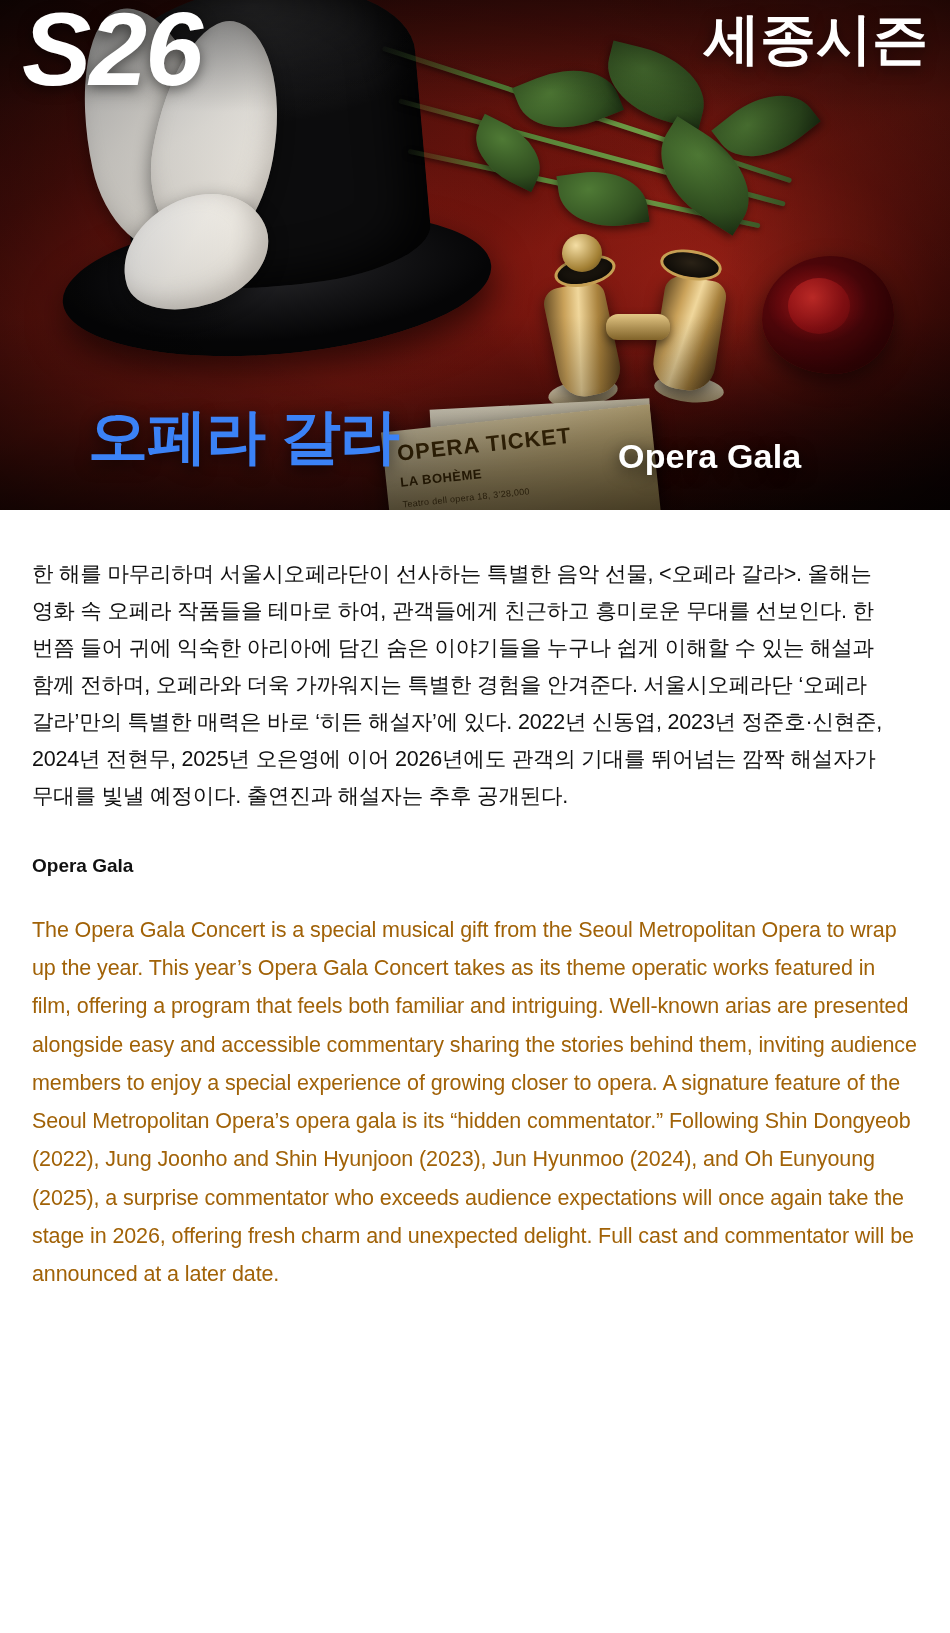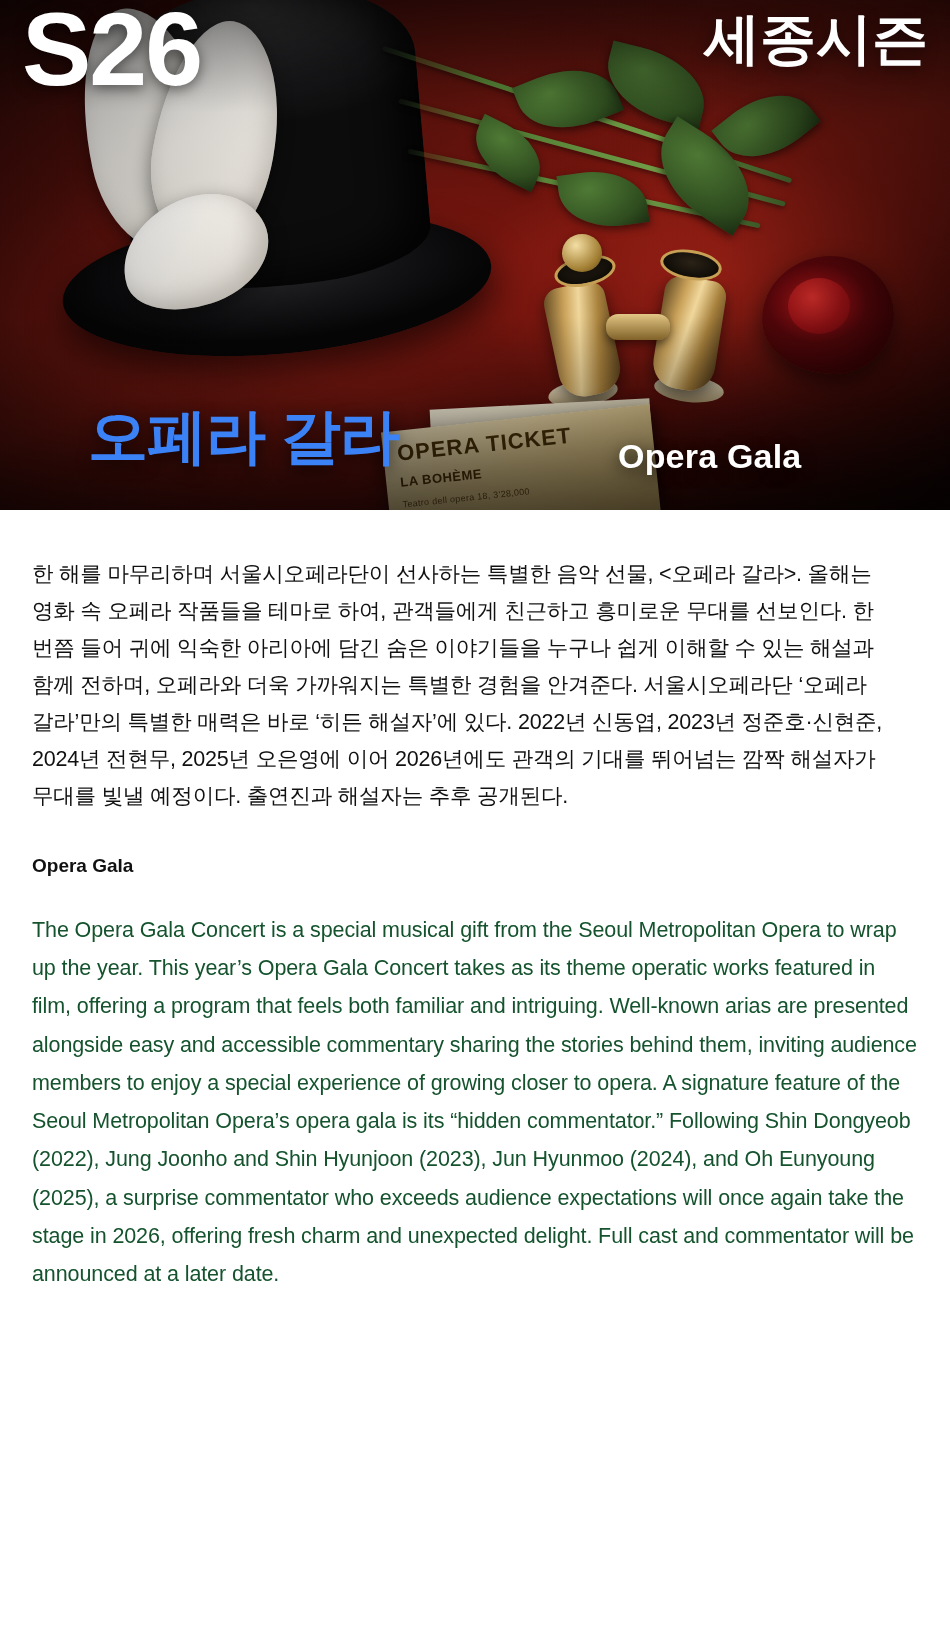--- a/index.html
+++ b/index.html
@@ -210,20 +210,21 @@
   .s26 {
     position: absolute;
     left: 22px;
     top: 6px;
     color: #ffffff;
     font-size: 104px;
     line-height: 0.84;
     font-weight: 800;
     letter-spacing: -2px;
     text-shadow: 0 3px 14px rgba(0,0,0,0.55);
+    font-style: italic;
   }
   .season {
     position: absolute;
     right: 22px;
     top: 10px;
     color: #ffffff;
     font-size: 56px;
     line-height: 1.02;
     font-weight: 800;
     letter-spacing: 0;
@@ -266,21 +267,21 @@
   }
   .subhead {
     font-size: 19px;
     font-weight: 700;
     color: #111111;
     margin: 40px 0 0 0;
   }
   .para-en {
     font-size: 21.5px;
     line-height: 1.78;
-    color: #14532d;
+    color: #a16207;
     letter-spacing: -0.1px;
     margin: 34px 0 0 0;
   }
 </style>
 </head>
 <body>
 
 <div class="hero">
   <div class="hero-bg"></div>
 

